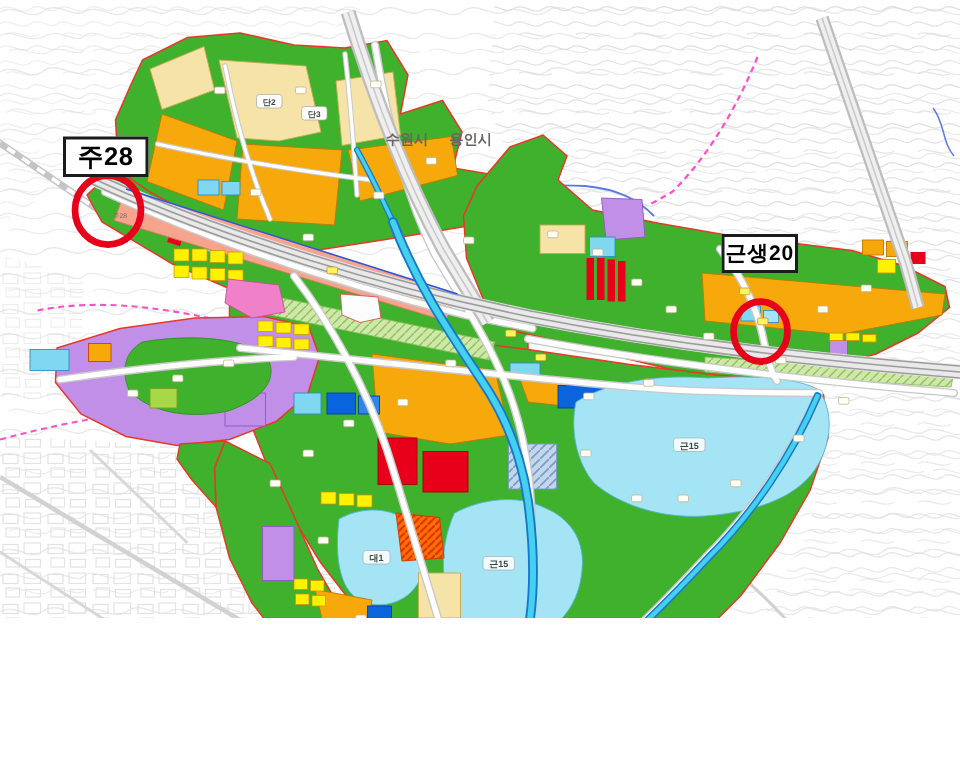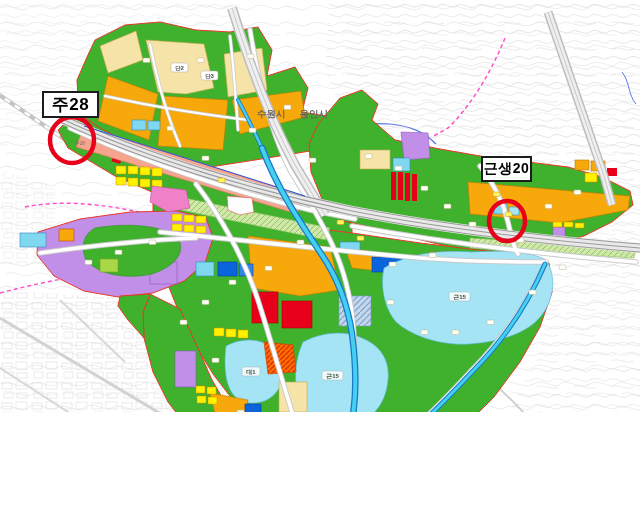--- a/index.html
+++ b/index.html
@@ -4,21 +4,21 @@
 <style>
   html,body{margin:0;padding:0;background:#fff;}
   #viewport{position:relative;width:640px;height:412px;overflow:hidden;background:#fdba74;
     font-family:"Liberation Sans",sans-serif;}
   #mapsvg{position:absolute;left:0;top:0;}
   .callout{position:absolute;display:flex;align-items:center;justify-content:center;
     background:#fff;border:2.5px solid #1c1c1c;color:#000;font-weight:bold;
     font-family:"Liberation Sans",sans-serif;letter-spacing:.5px;box-sizing:border-box;z-index:5;}
   #callout-ju28{left:42px;top:91px;width:57px;height:27px;font-size:17px;}
   #callout-gs20{left:481px;top:156px;width:51px;height:26px;font-size:14px;}
-  #city-labels{position:absolute;left:257px;top:108px;display:flex;gap:14px;z-index:4;
+  #city-labels{position:absolute;left:257px;top:87px;display:flex;gap:14px;z-index:4;
     font-size:9.5px;font-weight:bold;color:#6a645e;}
   .lake-label{font-size:6px;font-weight:bold;fill:#3a4a3a;text-anchor:middle;}
   .chip-label{font-size:5.5px;font-weight:bold;fill:#444;text-anchor:middle;}
   .tiny-label{font-size:4.5px;fill:#7a6a5a;text-anchor:middle;}
 </style>
 </head>
 <body>
 
 <div id="viewport">
 

